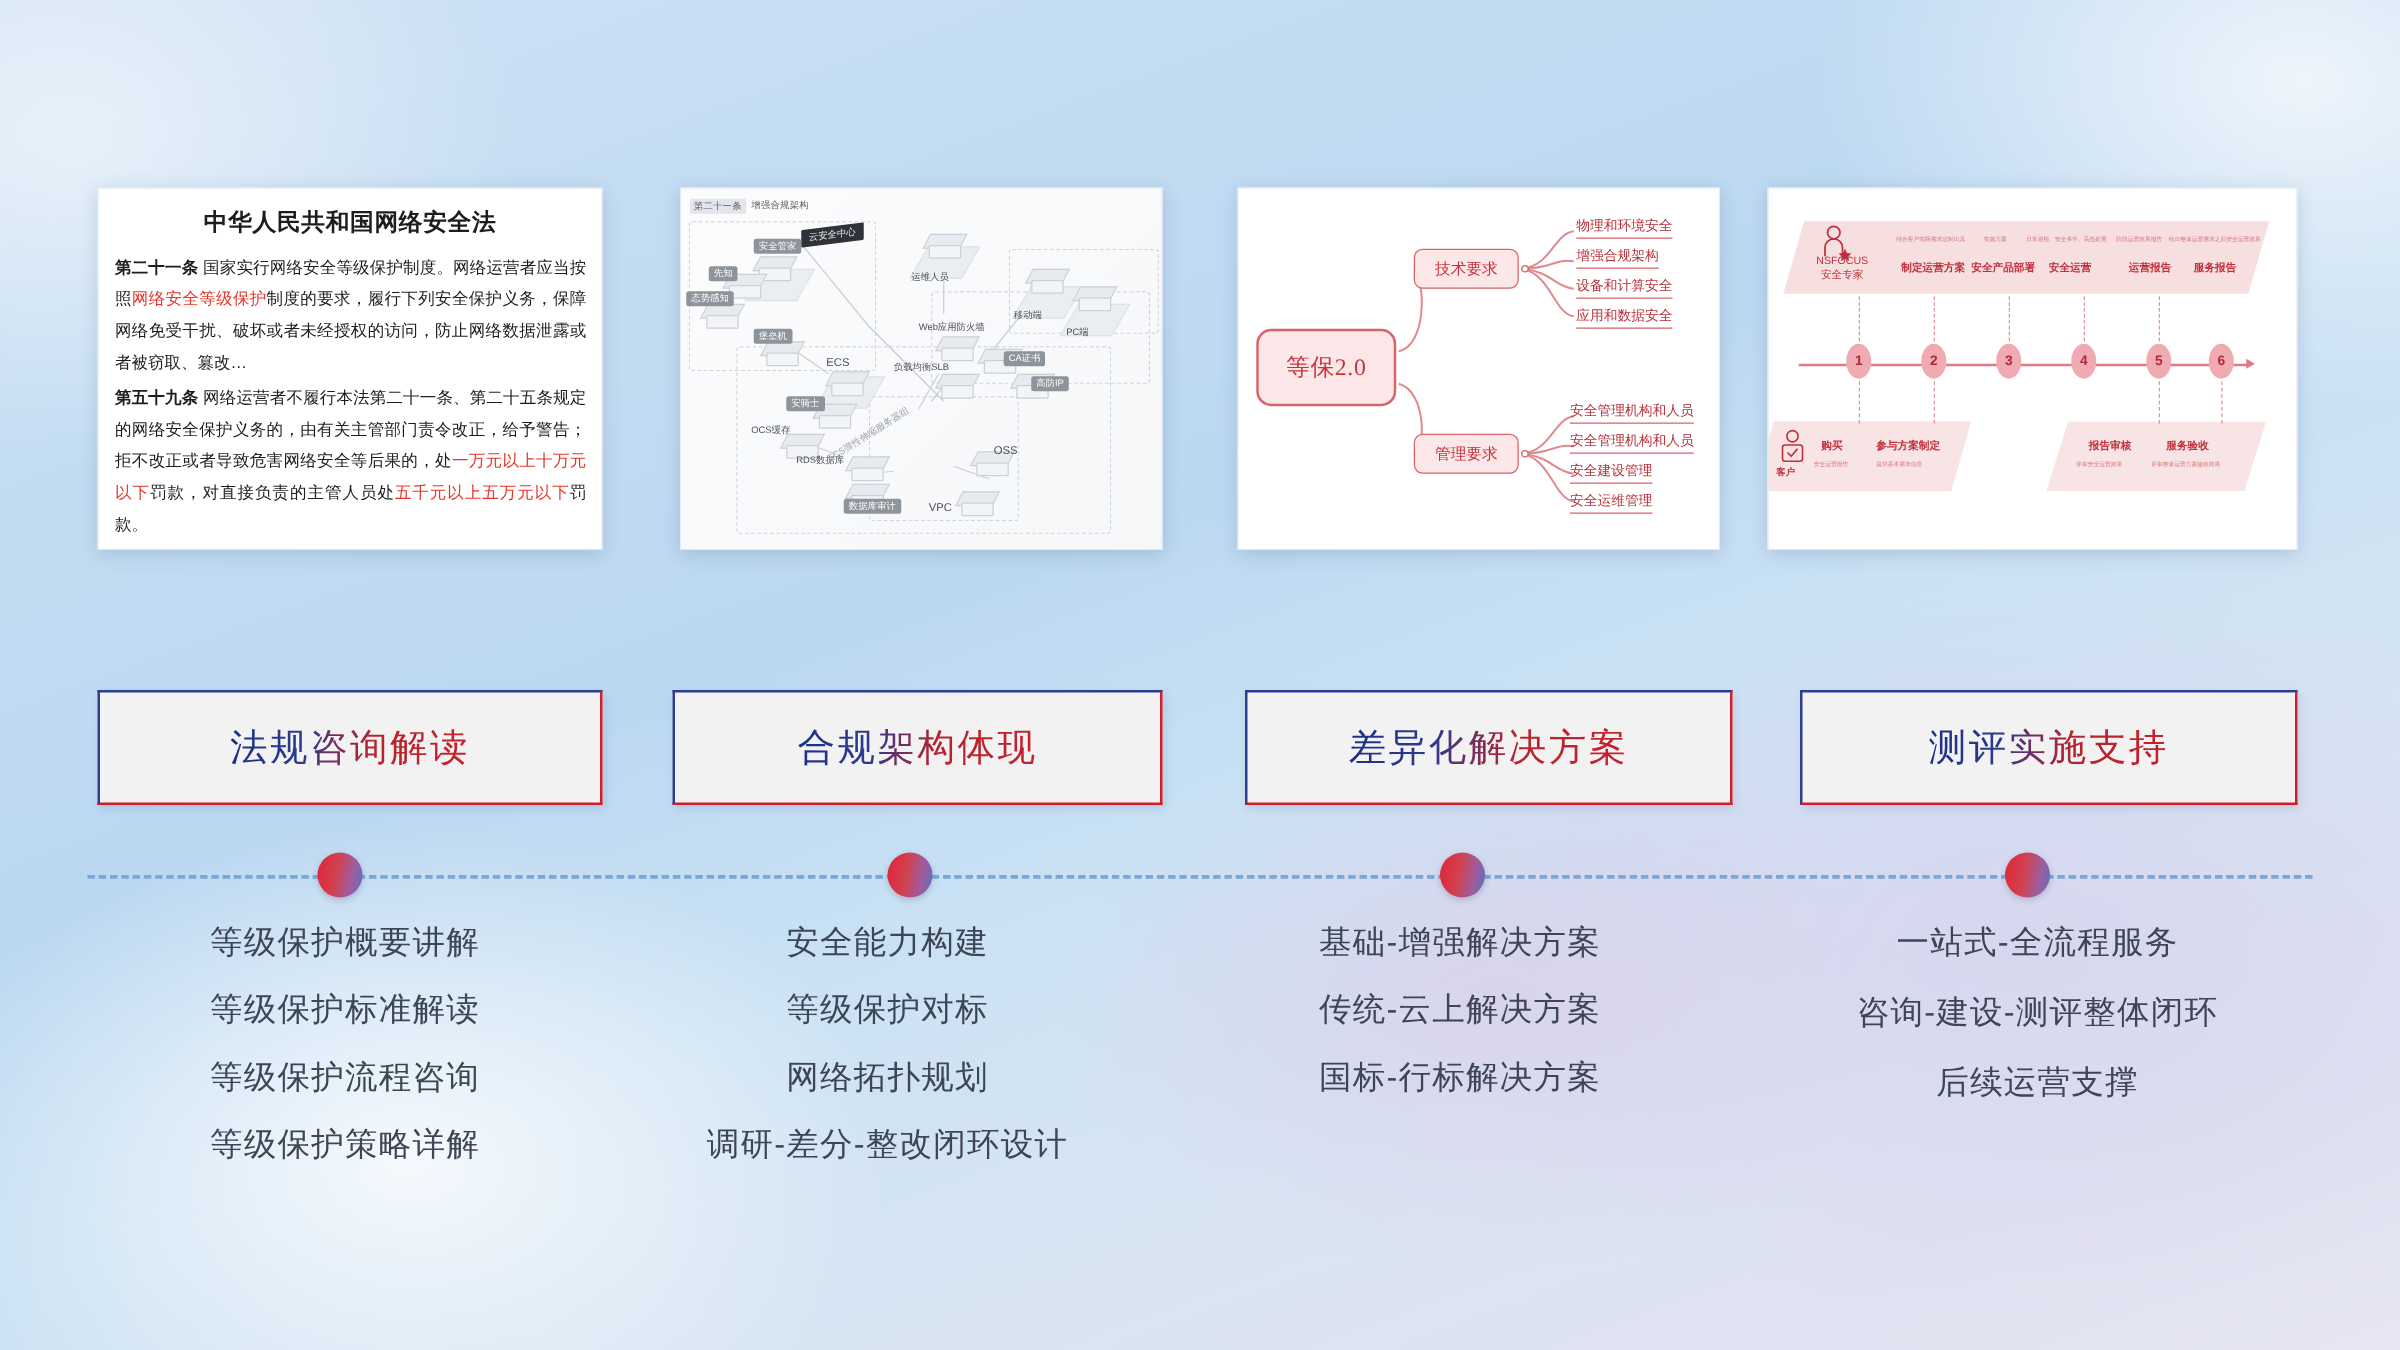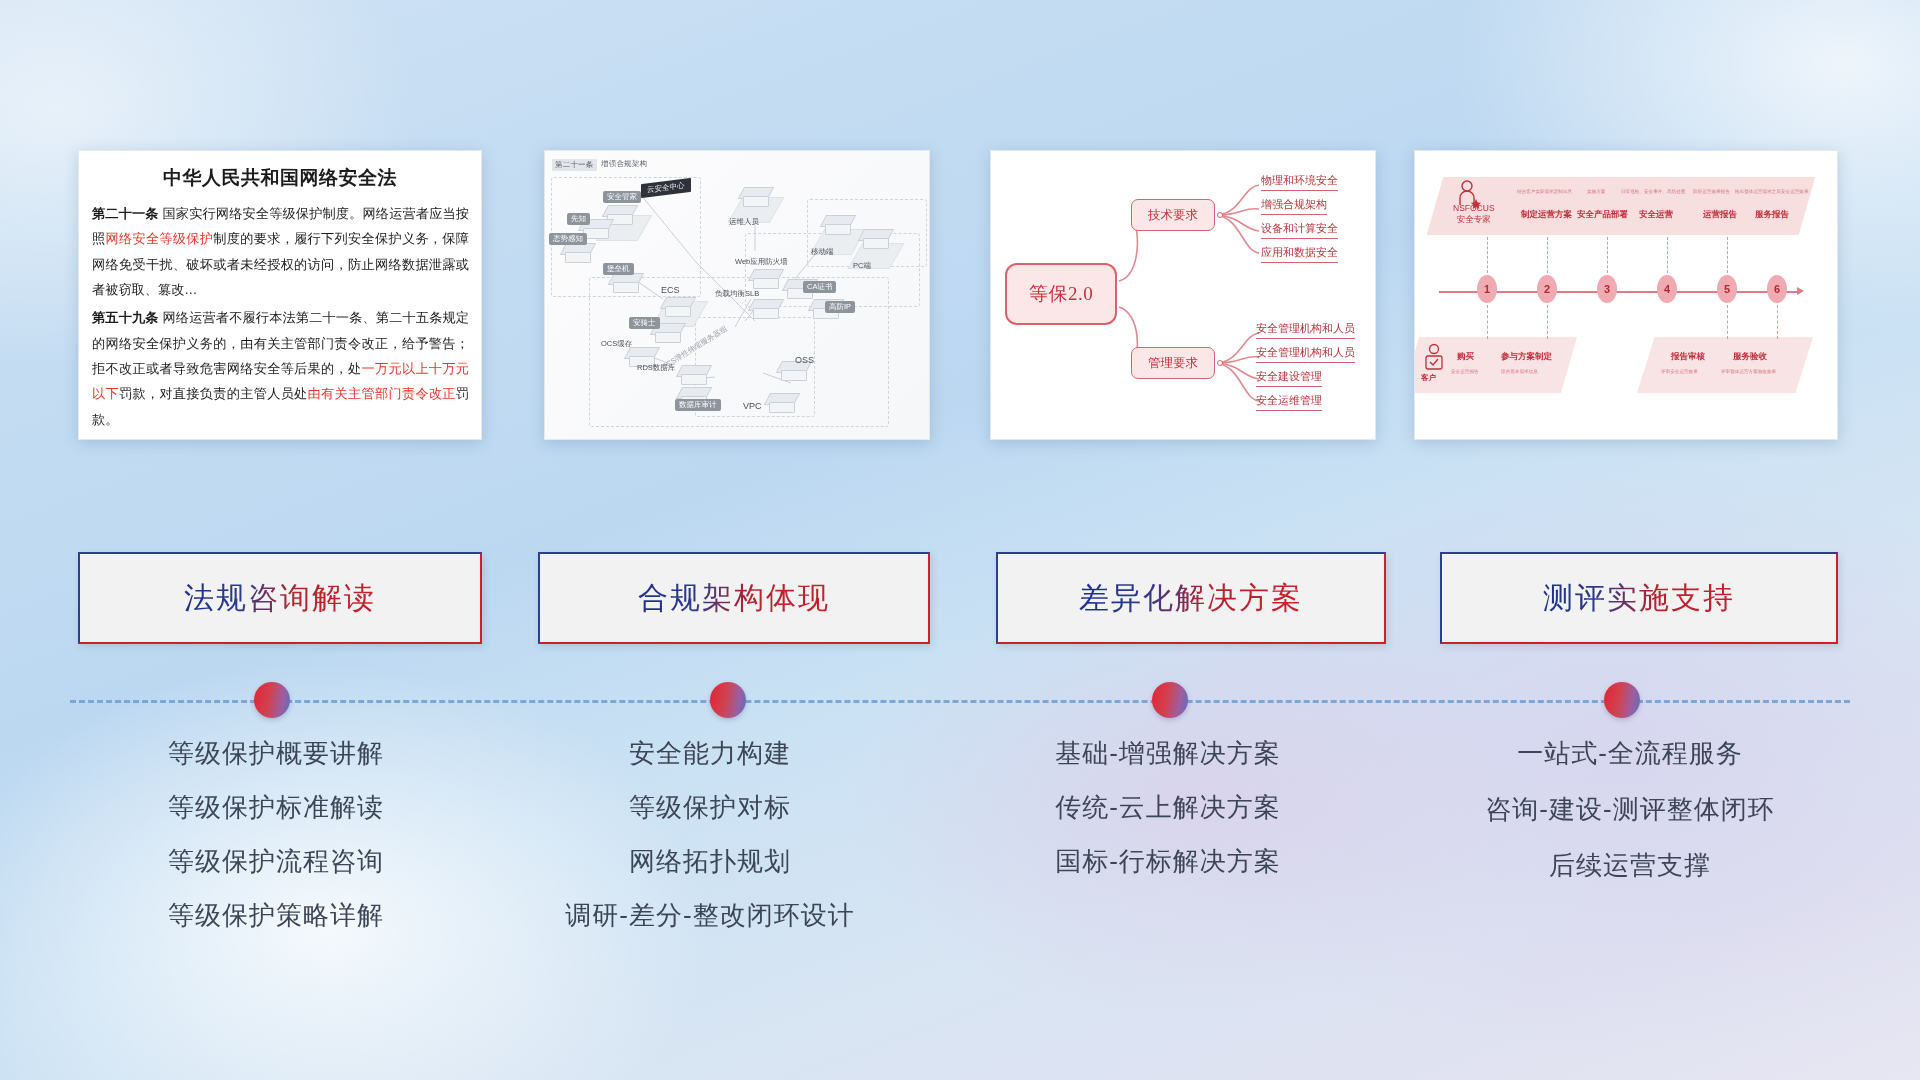--- a/index.html
+++ b/index.html
@@ -219,21 +219,21 @@
 
 <div class="cards-row">
 
   <div class="card" id="card-1">
     <div class="law-title">中华人民共和国网络安全法</div>
     <div class="law-body">
       <p>
         <span class="law-art">第二十一条</span><span> 国家实行网络安全等级保护制度。网络运营者应当按照</span><span class="law-red">网络安全等级保护</span><span>制度的要求，履行下列安全保护义务，保障网络免受干扰、破坏或者未经授权的访问，防止网络数据泄露或者被窃取、篡改…</span>
       </p>
       <p>
-        <span class="law-art">第五十九条</span><span> 网络运营者不履行本法第二十一条、第二十五条规定的网络安全保护义务的，由有关主管部门责令改正，给予警告；拒不改正或者导致危害网络安全等后果的，处</span><span class="law-red">一万元以上十万元以下</span><span>罚款，对直接负责的主管人员处</span><span class="law-red">由有关主管部门责令改正</span><span>罚款。</span>
+        <span class="law-art">第五十九条</span><span> 网络运营者不履行本法第二十一条、第二十五条规定的网络安全保护义务的，由有关主管部门责令改正，给予警告；拒不改正或者导致危害网络安全等后果的，处</span><span class="law-red">一万元以上十万元以下</span><span>罚款，对直接负责的主管人员处</span><span class="law-red">五千元以上五万元以下</span><span>罚款。</span>
       </p>
     </div>
   </div>
 
   <div class="card" id="card-2">
     <div class="arch">
       <div class="tab tabsel" style="left:7px; top:8px;">第二十一条</div>
       <div class="tab" style="left:56px; top:8px;">增强合规架构</div>
 
       <div class="dashbox" style="left:6px; top:26px; width:150px; height:120px;"></div>

